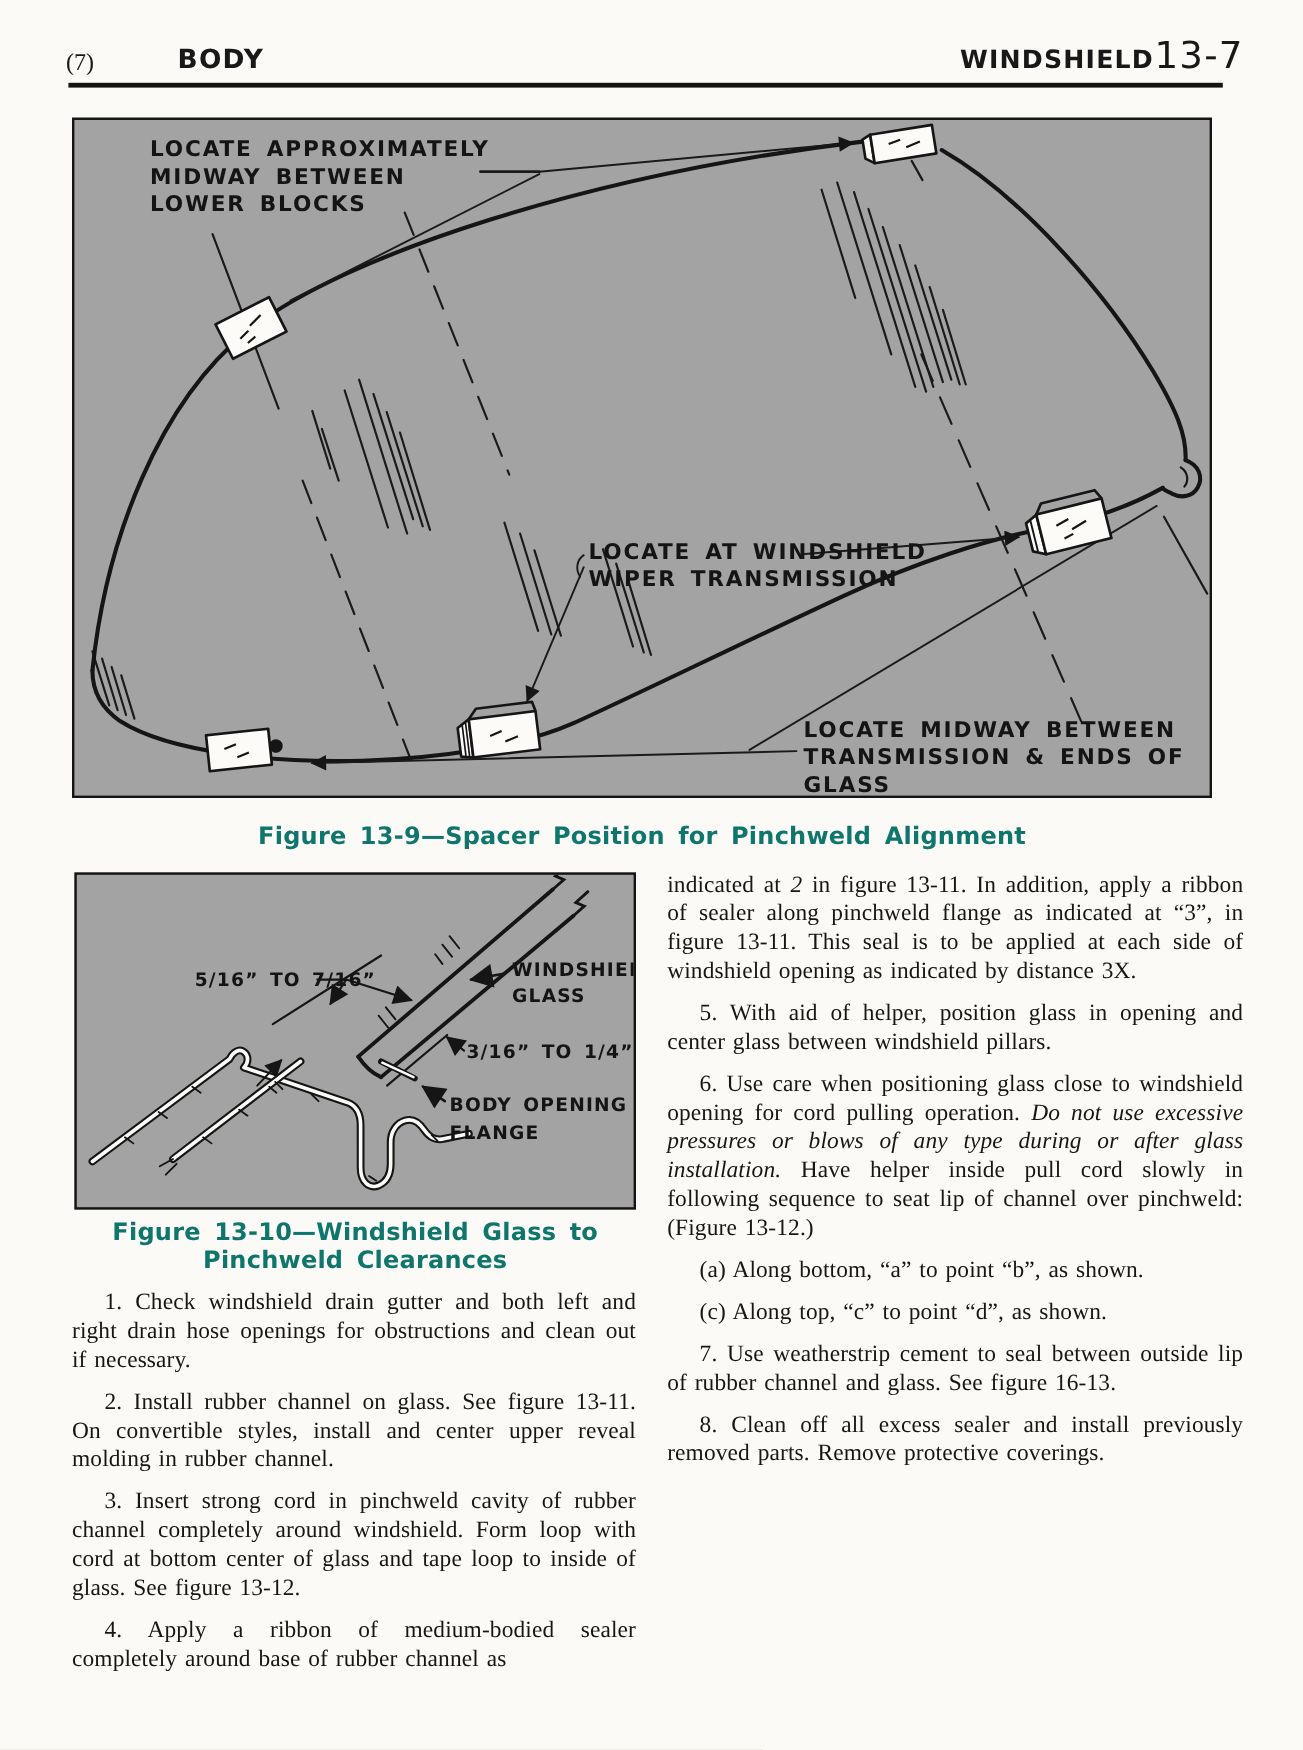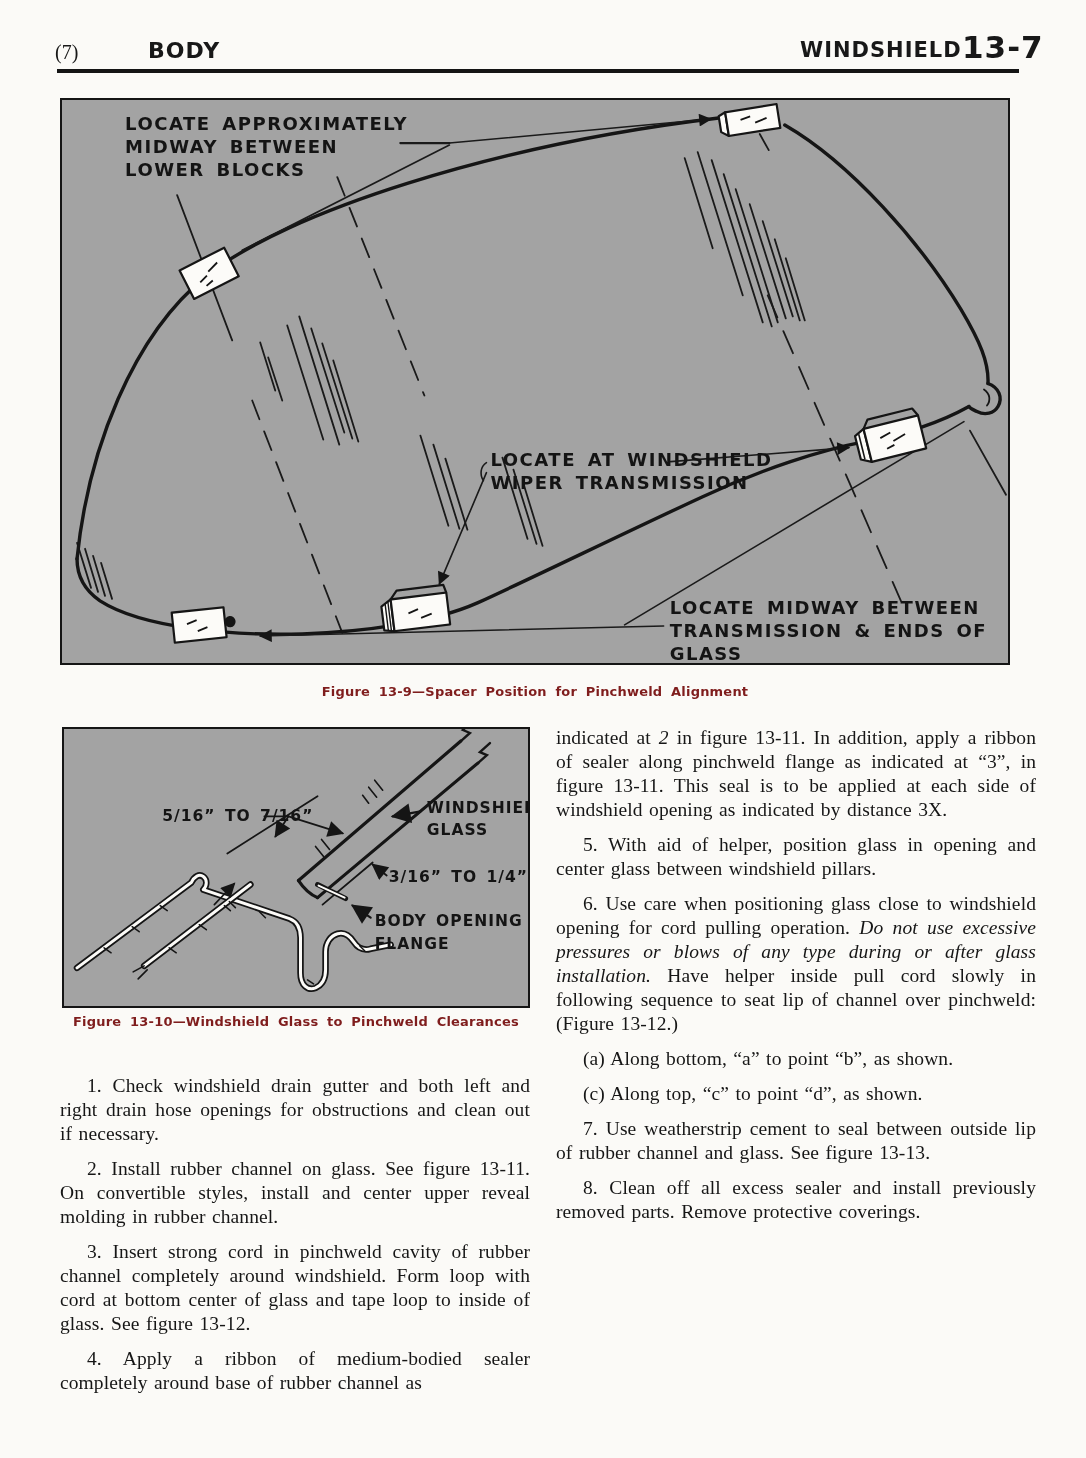--- a/index.html
+++ b/index.html
@@ -3,31 +3,31 @@
 <meta charset="utf-8">
 <style>
   html,body{margin:0;padding:0;background:#e8e6e0;}
   .page{position:relative;width:1086px;height:1458px;background:#fbfaf7;overflow:hidden;
         font-family:"Liberation Serif","DejaVu Serif",serif;color:#181818;}
   .abs{position:absolute;}
   
   .hdr-marker{left:55px;top:41px;font-size:20px;}
   .hdr-body{left:148px;top:38px;font-family:"DejaVu Sans",sans-serif;font-weight:bold;font-size:22px;letter-spacing:1px;}
   .hdr-wind{left:800px;top:38px;font-family:"DejaVu Sans",sans-serif;font-weight:bold;font-size:21px;letter-spacing:1px;}
-  .hdr-num{left:962px;top:29px;font-family:"DejaVu Sans",sans-serif;font-weight:bold;font-size:31px;letter-spacing:1px;}
+  .hdr-num{left:962px;top:29px;font-family:"DejaVu Sans",sans-serif;font-weight:normal;font-size:31px;letter-spacing:1px;}
   .hdr-rule{left:57px;top:69px;width:962px;height:4px;background:#141414;}
   
   .figbox{border:2.5px solid #151515;background:#a3a3a3;box-sizing:border-box;}
   .fig1{left:60px;top:98px;width:950px;height:567px;}
   .fig2{left:62px;top:727px;width:468px;height:281px;text-align:center;}
   .figbox svg{display:block;width:100%;height:100%;}
   .figlbl{font-family:"DejaVu Sans",sans-serif;font-weight:bold;fill:#141414;}
   .f1t{font-size:18px;letter-spacing:1.5px;word-spacing:4px;}
   .f2t{font-size:15.5px;letter-spacing:1px;word-spacing:3px;}
-  .caption{font-family:"DejaVu Sans",sans-serif;font-weight:bold;font-size:13px;color:#7f1d1d;
+  .caption{font-family:"DejaVu Sans",sans-serif;font-weight:bold;font-size:20px;color:#0f766e;
            text-align:center;word-spacing:4px;letter-spacing:0.2px;}
   .cap1{left:60px;top:684px;width:950px;}
   .cap2{left:62px;top:1014px;width:468px;}
   .heading{left:84px;top:1042px;font-family:"DejaVu Sans",sans-serif;font-weight:bold;font-size:21.5px;color:#141414;word-spacing:3px;}
   
   .col{font-size:19.5px;line-height:24px;text-align:justify;word-spacing:1.5px;letter-spacing:0.1px;color:#161616;}
   .col-left{left:60px;top:1074px;width:470px;}
   .col-right{left:556px;top:726px;width:480px;}
   .col p{margin:0;}
   .col p + p{margin-top:11px;}
@@ -194,17 +194,17 @@
     <p class="ind">3. Insert strong cord in pinchweld cavity of rubber channel completely around windshield. Form loop with cord at bottom center of glass and tape loop to inside of glass. See figure 13-12.</p>
     <p class="ind">4. Apply a ribbon of medium-bodied sealer completely around base of rubber channel as</p>
   </div>
 
   <div class="abs col col-right">
     <p><span>indicated at </span><em>2</em><span> in figure 13-11. In addition, apply a ribbon of sealer along pinchweld flange as indicated at “3”, in figure 13-11. This seal is to be applied at each side of windshield opening as indicated by distance 3X.</span></p>
     <p class="ind">5. With aid of helper, position glass in opening and center glass between windshield pillars.</p>
     <p class="ind"><span>6. Use care when positioning glass close to windshield opening for cord pulling operation. </span><em>Do not use excessive pressures or blows of any type during or after glass installation.</em><span> Have helper inside pull cord slowly in following sequence to seat lip of channel over pinchweld: (Figure 13-12.)</span></p>
     <p class="ind">(a) Along bottom, “a” to point “b”, as shown.</p>
     <p class="ind">(c) Along top, “c” to point “d”, as shown.</p>
-    <p class="ind">7. Use weatherstrip cement to seal between outside lip of rubber channel and glass. See figure 13-13.</p>
+    <p class="ind">7. Use weatherstrip cement to seal between outside lip of rubber channel and glass. See figure 16-13.</p>
     <p class="ind">8. Clean off all excess sealer and install previously removed parts. Remove protective coverings.</p>
   </div>
 
 </div>
 
 </body></html>

